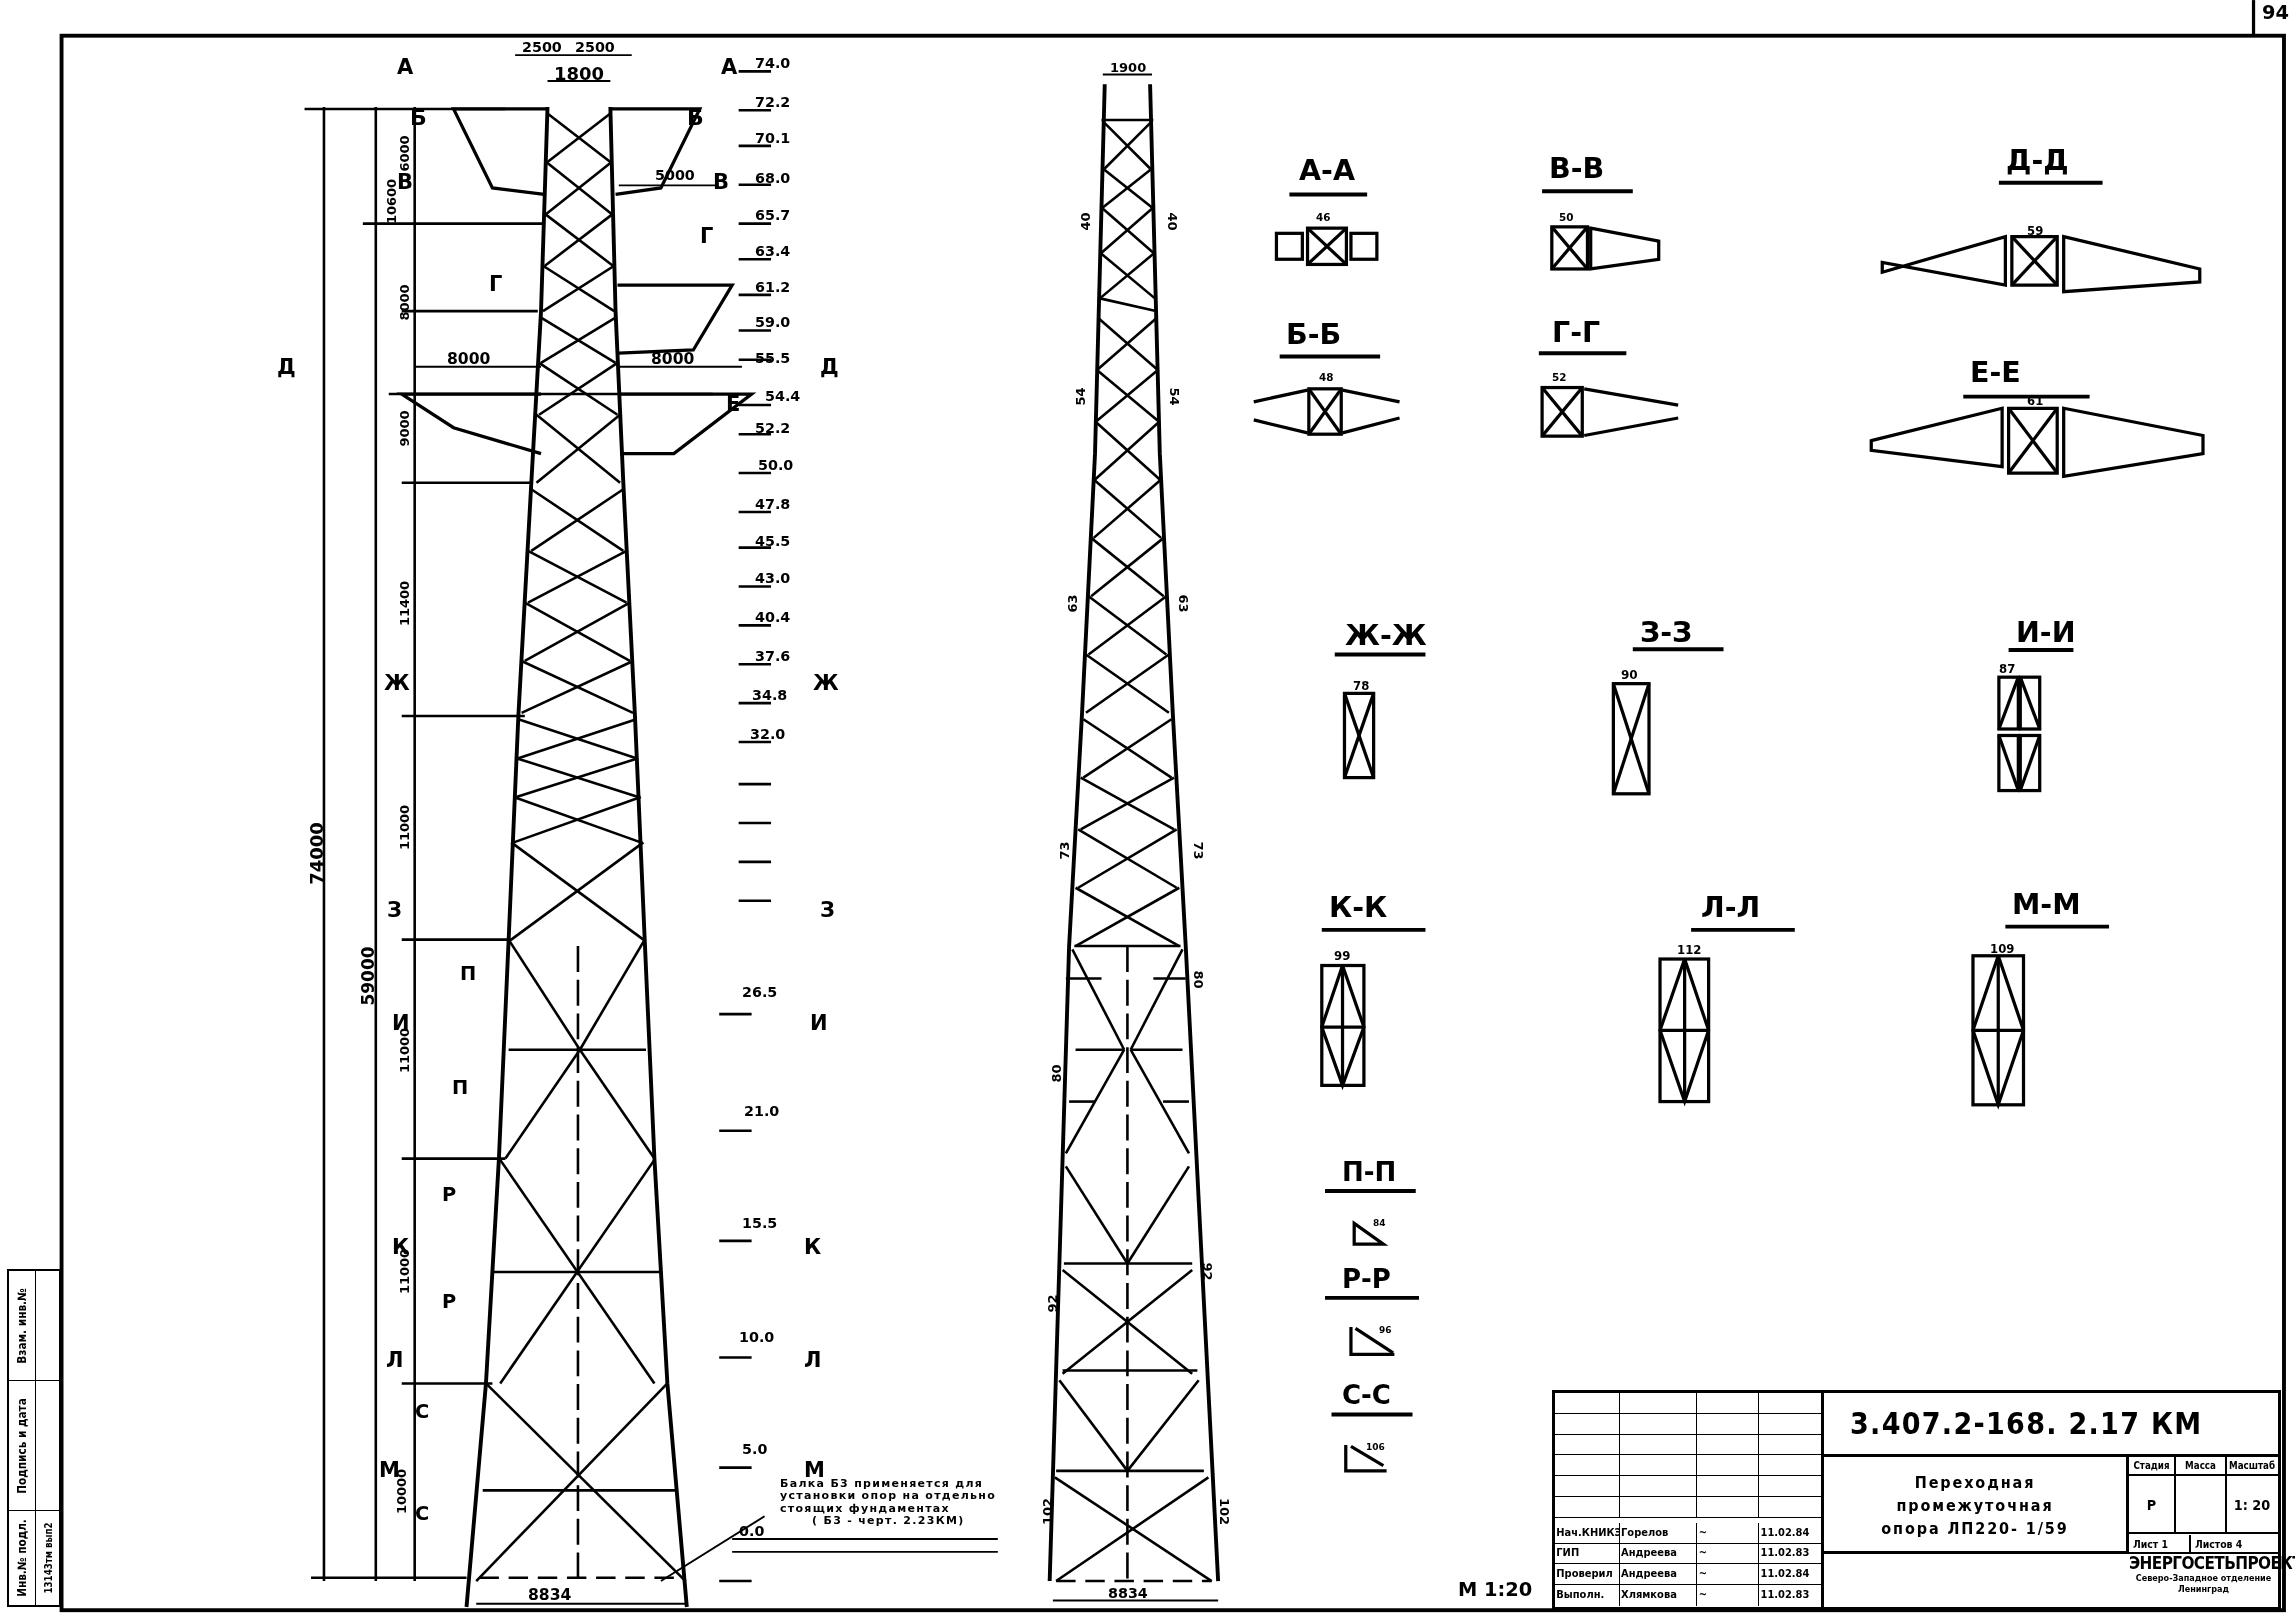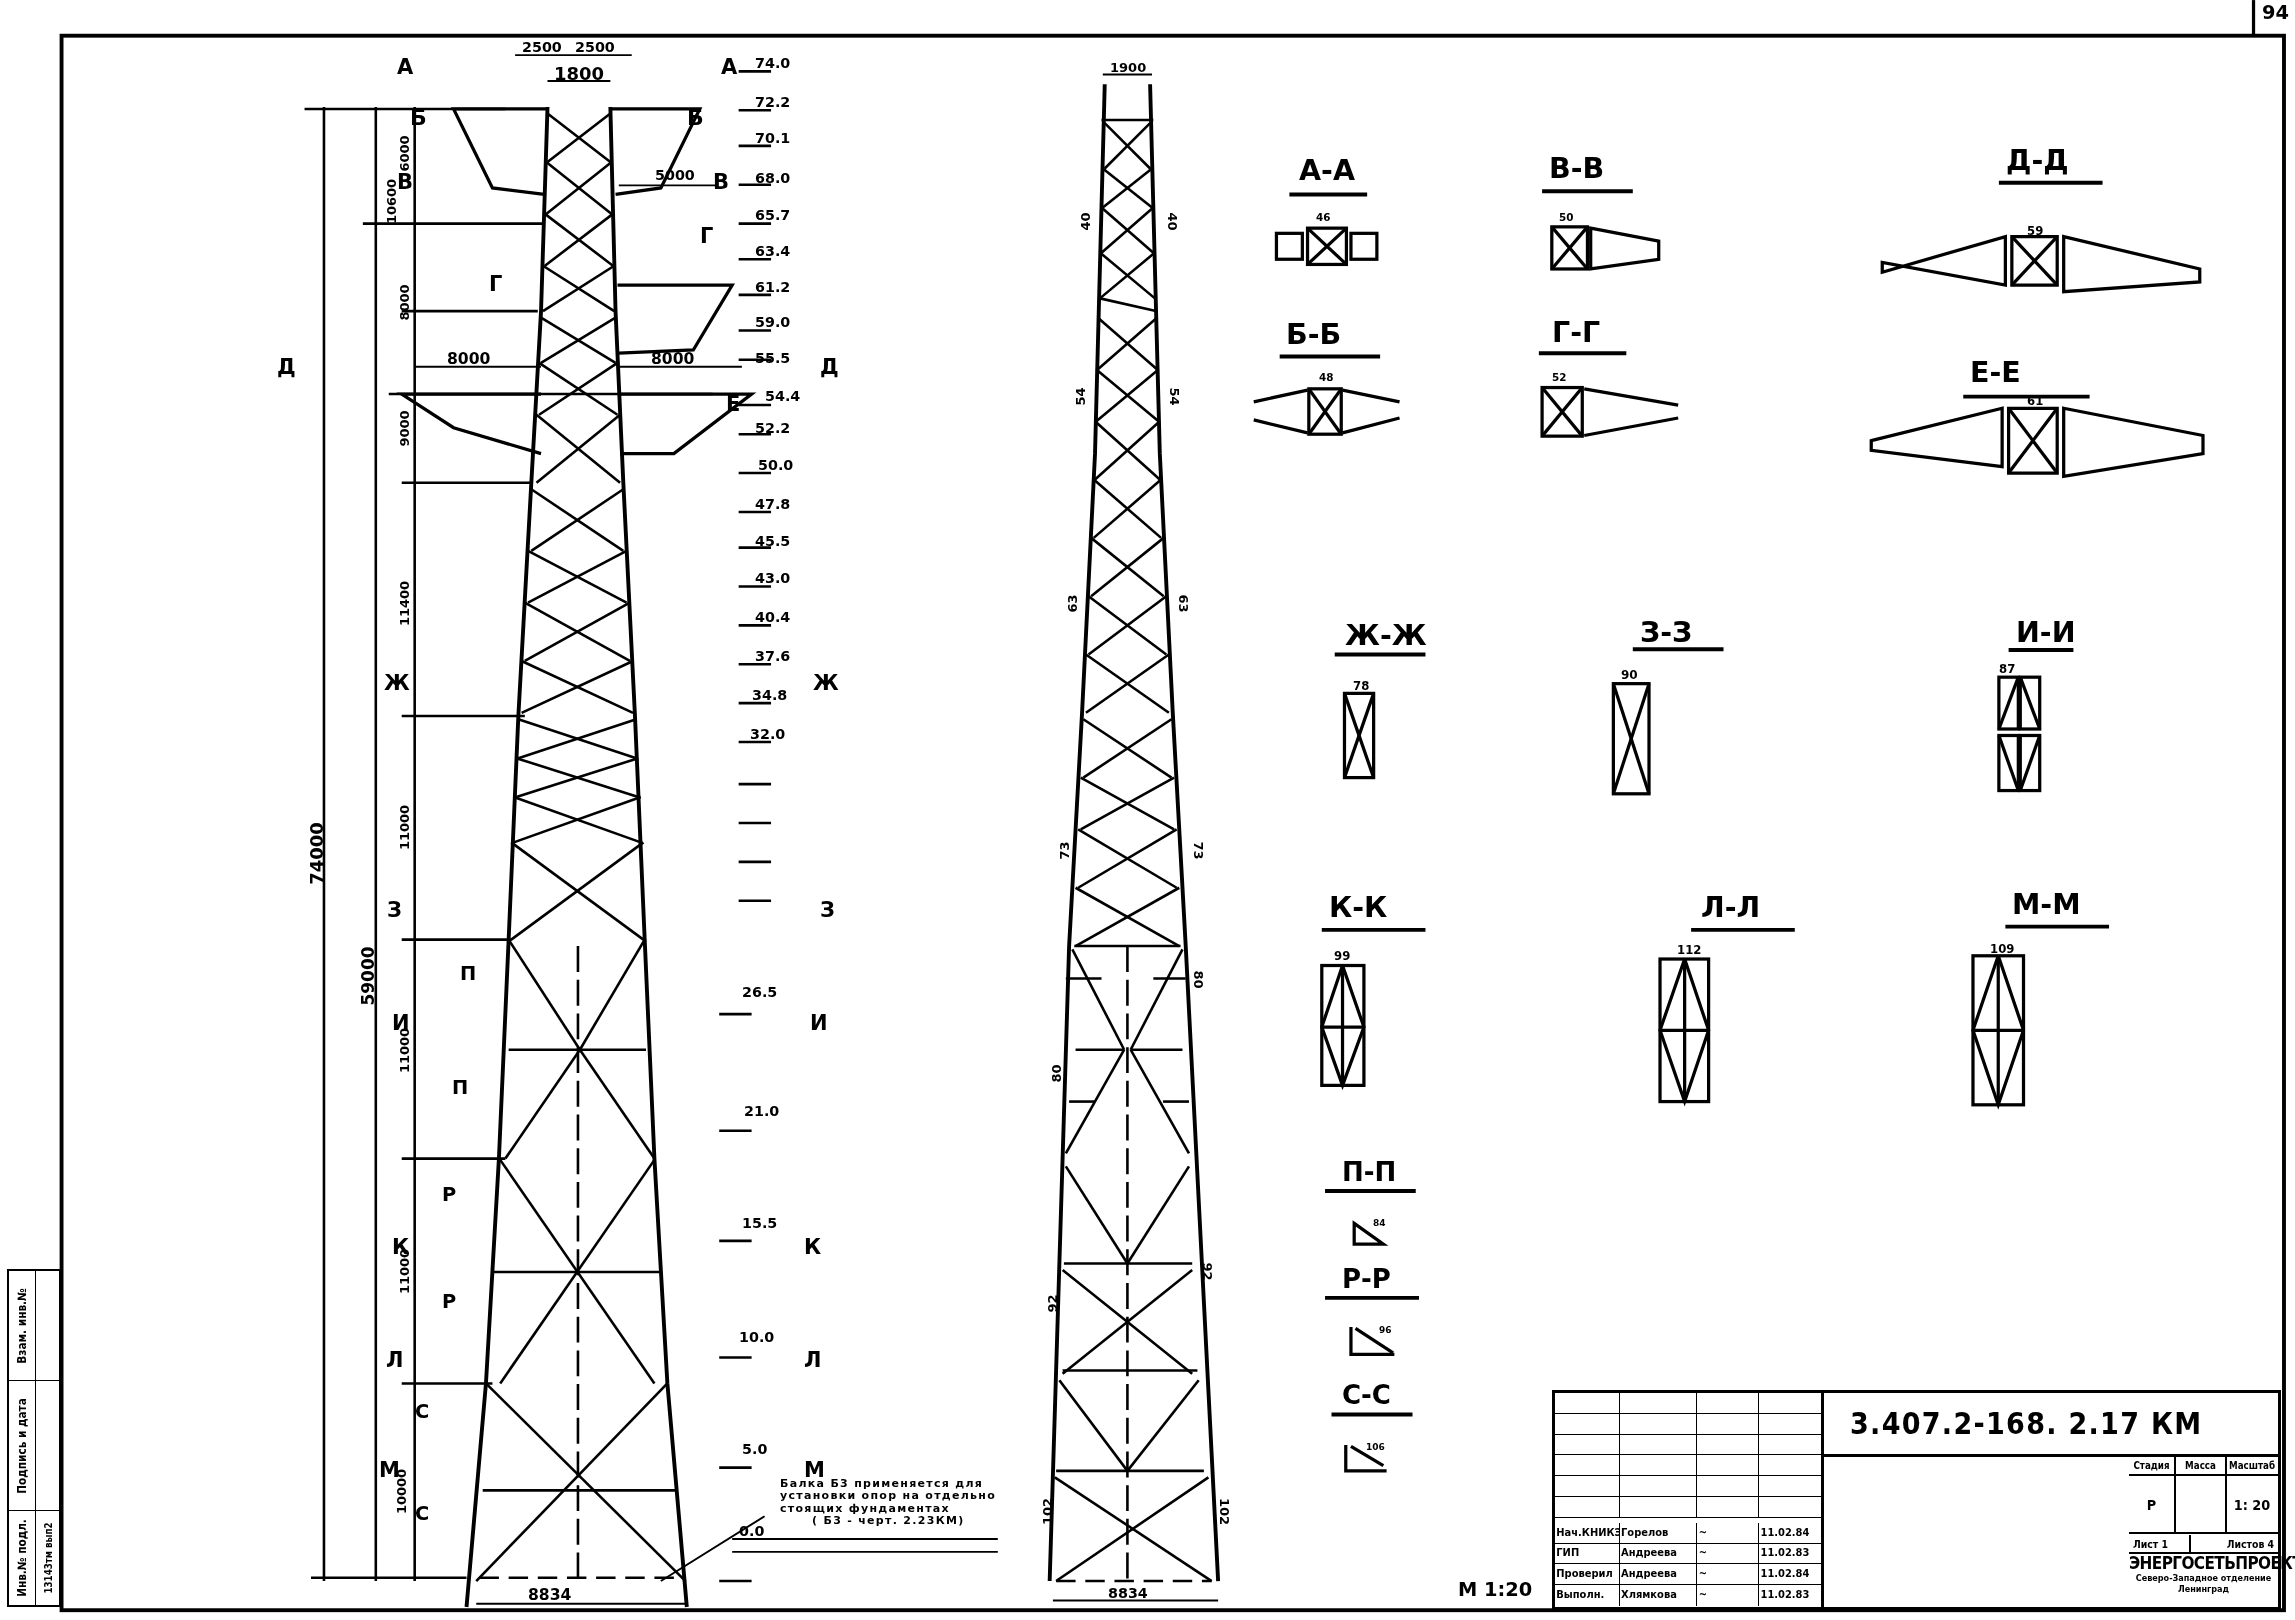--- a/index.html
+++ b/index.html
@@ -517,31 +517,36 @@
     <div class="tb-row" style="top:192px;border-bottom:none">
       <div class="tb-cell c1">Выполн.</div>
       <div class="tb-cell c2">Хлямкова</div>
       <div class="tb-cell c3">~</div>
       <div class="tb-cell c4">11.02.83</div>
     </div>
   </div>
 
   <div class="tb-code">3.407.2-168. 2.17 КМ</div>
 
+  <div class="tb-name">
+    <div>Переходная</div>
+    <div>промежуточная</div>
+    <div>опора  ЛП220- 1/59</div>
+  </div>
 
 
   <div class="tb-meta">
     <div class="meta-h vsep" style="left:0;width:47px">Стадия</div>
     <div class="meta-h vsep" style="left:47px;width:51px">Масса</div>
     <div class="meta-h" style="left:97px;width:52px">Масштаб</div>
     <div class="meta-v vsep" style="left:0;width:47px">Р</div>
     <div class="meta-v vsep" style="left:47px;width:51px"></div>
     <div class="meta-v" style="left:97px;width:52px">1: 20</div>
     <div class="meta-s vsep" style="left:0;width:62px">Лист 1</div>
-    <div class="meta-s" style="left:62px;width:87px;text-align:right;padding-right:3.9px">Листов 4</div>
+    <div class="meta-s" style="left:62px;width:87px;padding-right:3.9px">Листов 4</div>
     <div class="org">
       <div class="org1">ЭНЕРГОСЕТЬПРОЕКТ</div>
       <div class="org2">Северо-Западное отделение</div>
       <div class="org2">Ленинград</div>
     </div>
   </div>
 </div>
 
 <div class="stamp">
   <div class="stamp-col" style="left:0;border-right:1.9px solid #000;">

